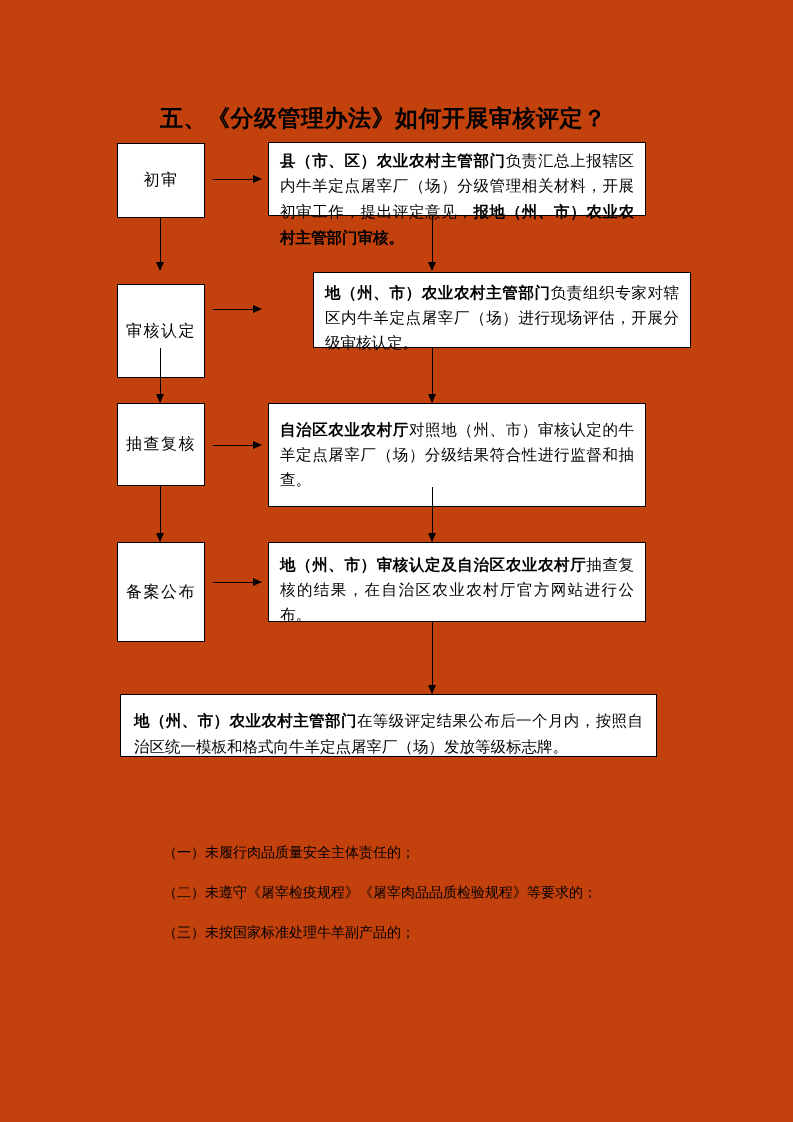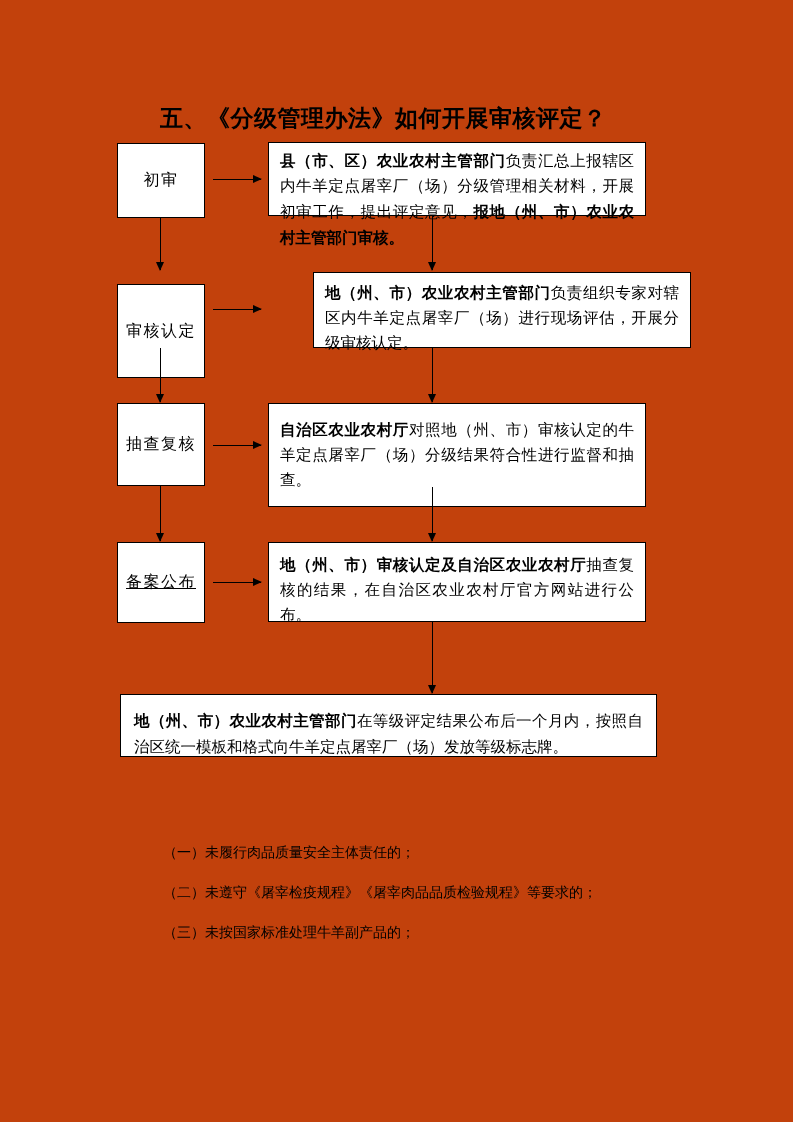--- a/index.html
+++ b/index.html
@@ -111,21 +111,21 @@
 
 <div class="page">
 
   <h1 class="sec-title" style="left:160px; top:103px;">五、《分级管理办法》如何开展审核评定？</h1>
 
   <div>
 
     <div class="flow-box step-box" style="top:143px; height:75px;">初审</div>
     <div class="flow-box step-box" style="top:284px; height:94px;">审核认定</div>
     <div class="flow-box step-box" style="top:403px; height:83px;">抽查复核</div>
-    <div class="flow-box step-box" style="top:542px; height:81px;text-decoration:underline;">备案公布</div>
+    <div class="flow-box step-box" style="top:542px; height:100px;">备案公布</div>
 
     <div class="flow-box desc-box" style="top:142px; height:74px; padding-top:5px;"><span class="seg-bold">县（市、区）农业农村主管部门</span><span>负责汇总上报辖区内牛羊定点屠宰厂（场）分级管理相关材料，开展初审工作，提出评定意见，</span><span class="seg-bold">报地（州、市）农业农村主管部门审核。</span></div>
     <div class="flow-box desc-box" style="top:272px; height:76px;margin-left:45px;"><span class="seg-bold">地（州、市）农业农村主管部门</span><span>负责组织专家对辖区内牛羊定点屠宰厂（场）进行现场评估，开展分级审核认定。</span></div>
     <div class="flow-box desc-box v-center" style="top:390px; height:104px;margin-top:13px;">
         <span><span class="seg-bold">自治区农业农村厅</span><span>对照地（州、市）审核认定的牛羊定点屠宰厂（场）分级结果符合性进行监督和抽查。</span></span>
       </div>
     <div class="flow-box desc-box" style="top:542px; height:80px; padding-top:9px;"><span class="seg-bold">地（州、市）审核认定及自治区农业农村厅</span><span>抽查复核的结果，在自治区农业农村厅官方网站进行公布。</span></div>
 
     <div class="flow-box final-box"><span class="seg-bold">地（州、市）农业农村主管部门</span><span>在等级评定结果公布后一个月内，按照自治区统一模板和格式向牛羊定点屠宰厂（场）发放等级标志牌。</span></div>
 

